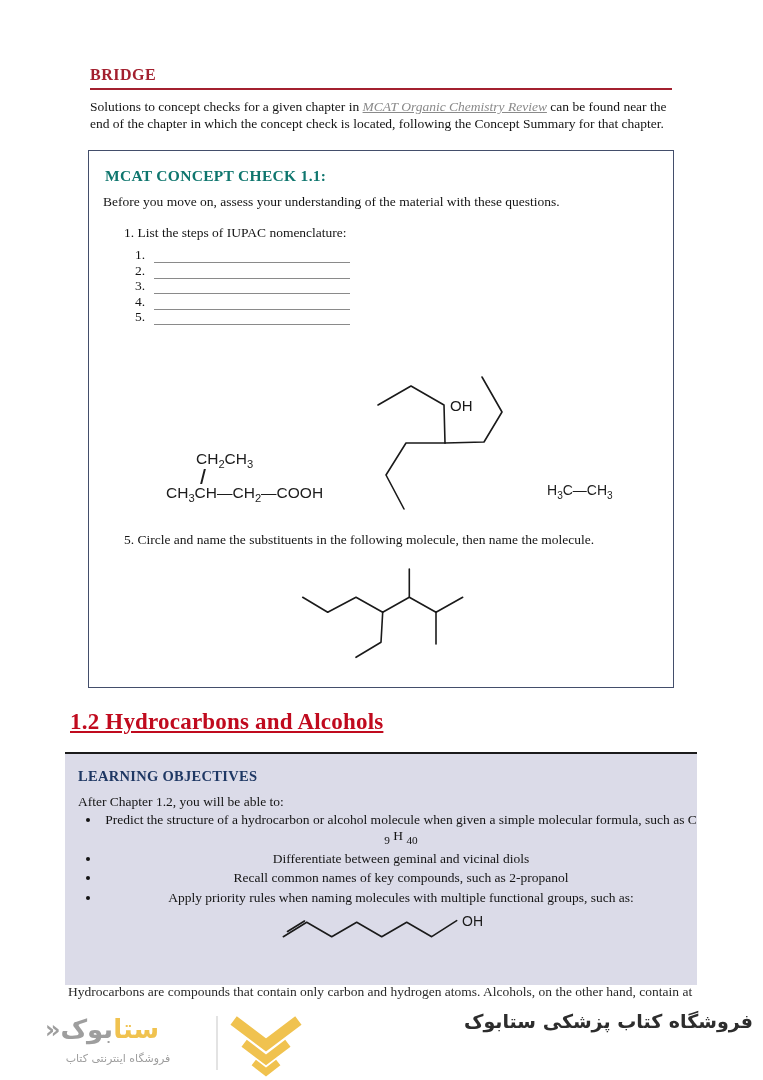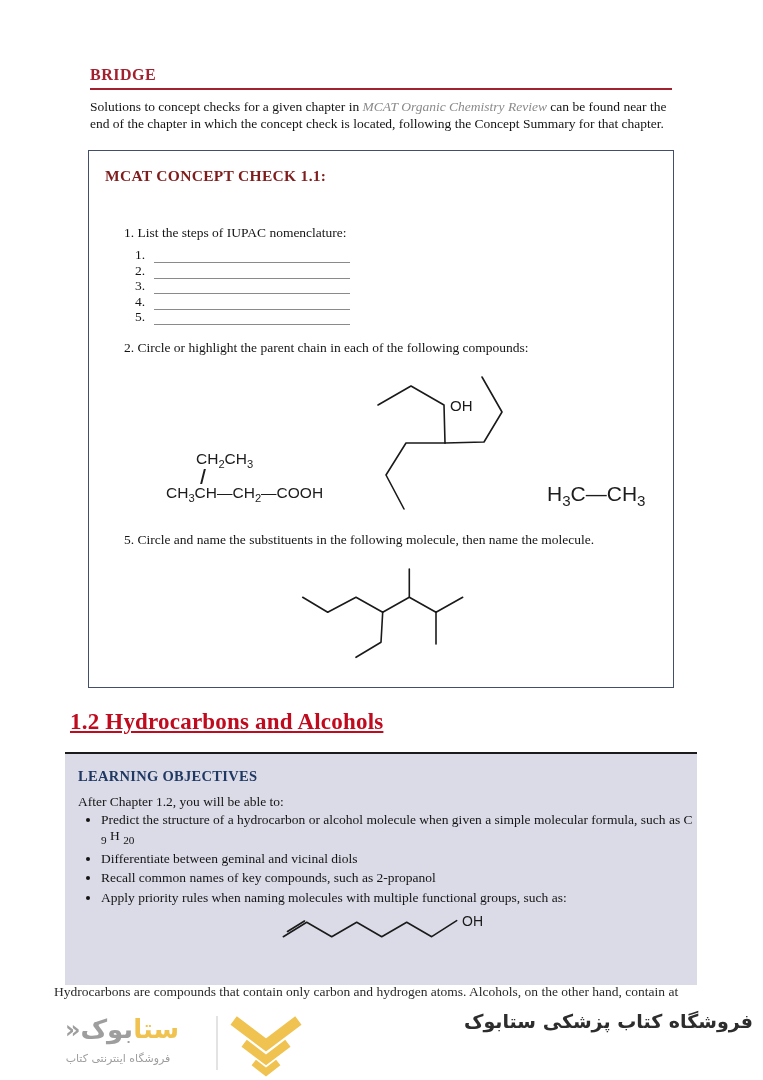--- a/index.html
+++ b/index.html
@@ -4,72 +4,72 @@
 <style>
   html,body{margin:0;padding:0;background:#fff;}
   .page{position:relative;width:763px;height:1080px;background:#ffffff;overflow:hidden;
         font-family:"Liberation Serif",serif;color:#141414;border-radius:26px;}
 
   
   .bridge-title{position:absolute;left:90px;top:66px;font-size:16px;font-weight:bold;
         color:#A3202F;letter-spacing:.5px;}
   .bridge-rule{position:absolute;left:90px;top:88px;width:582px;height:2px;background:#A3202F;}
   .bridge-body{position:absolute;left:90px;top:99px;width:588px;font-size:13.5px;line-height:1.23;}
-  .it-gray{font-style:italic;color:#8a8a8a;}
+  .it-gray{font-style:italic;color:#8a8a8a;text-decoration:underline;}
 
   
   .cc-box{position:absolute;left:88px;top:150px;width:586px;height:538px;box-sizing:border-box;
         border:1.5px solid #434E6B;background:#fff;}
   .cc-title{position:absolute;left:16px;top:16px;font-size:15.5px;font-weight:bold;
-        color:#7f1d1d;letter-spacing:.3px;}
+        color:#0f766e;letter-spacing:.3px;}
   .cc-intro{position:absolute;left:14px;top:43px;font-size:13.5px;}
   .cc-q{position:absolute;font-size:13.5px;}
   .q1{left:35px;top:74px;} .q2{left:35px;top:189px;} .q3{left:35px;top:381px;}
   .blanks{position:absolute;left:46px;top:97px;}
   .blank-row{display:flex;align-items:flex-end;height:15.4px;font-size:13.5px;}
   .blank-num{width:15px;}
   .blank-line{width:196px;height:12px;border-bottom:1px solid #8a8a8a;margin-left:4px;}
 
   
   .chem{font-family:"Liberation Sans",sans-serif;color:#1d1d1d;}
   .formula-a{position:absolute;left:77px;top:299px;font-size:15.5px;}
   .fa-top{position:absolute;left:30px;top:0;white-space:nowrap;}
   .fa-bond{position:absolute;left:36px;top:19px;width:1.5px;height:15px;background:#1d1d1d;
         transform:skewX(-14deg);}
   .fa-main{position:absolute;left:0;top:34px;white-space:nowrap;}
-  .formula-b{position:absolute;left:458px;top:331px;font-size:21px;white-space:nowrap;}
+  .formula-b{position:absolute;left:458px;top:331px;font-size:14px;white-space:nowrap;}
   .chem sub{font-size:.72em;}
 
   .mol{position:absolute;}
   .mol path,.mol polyline,.mol line{fill:none;stroke:#1a1a1a;stroke-width:1.6;
         stroke-linejoin:round;stroke-linecap:round;}
   .mol text{font-family:"Liberation Sans",sans-serif;fill:#1a1a1a;}
 
   
   .section-title{position:absolute;left:70px;top:709px;font-size:23px;font-weight:bold;
         color:#C00A1E;text-decoration:underline;letter-spacing:.2px;}
 
   
   .lo-box{position:absolute;left:65px;top:752px;width:632px;height:233px;box-sizing:border-box;
         background:#DBDBE8;border-top:2.5px solid #1b1b1b;}
   .lo-title{position:absolute;left:13px;top:14px;font-size:14.5px;font-weight:bold;
         color:#1F3864;letter-spacing:.3px;}
   .lo-intro{position:absolute;left:13px;top:40px;font-size:13.5px;}
   .lo-bullets{position:absolute;left:20px;top:58px;width:600px;margin:0;padding:0 0 0 16px;
         font-size:13.5px;line-height:1.22;}
-  .lo-bullets li{margin:0 0 3px 0;}
+  .lo-bullets li{margin:0 0 3px 0;text-align:center;}
 
   
-  .body-par{position:absolute;left:54px;top:984px;width:628px;height:17px;overflow:hidden;
+  .body-par{position:absolute;left:68px;top:984px;width:628px;height:17px;overflow:hidden;
         font-size:13.5px;color:#2a2a2a;}
 
   
   .footer{position:absolute;left:0;top:1008px;width:763px;height:72px;background:#fff;
         font-family:"DejaVu Sans",sans-serif;}
-  .logo-word{position:absolute;left:32px;top:6px;width:180px;direction:rtl;text-align:center;
+  .logo-word{position:absolute;left:12px;top:6px;width:180px;direction:rtl;text-align:center;
         font-size:26px;font-weight:bold;white-space:nowrap;}
   .lw-gold{color:#F0C24F;} .lw-gray{color:#9E9E9E;} .lw-mark{color:#9E9E9E;font-size:24px;}
   .logo-tagline{position:absolute;left:28px;top:44px;width:180px;direction:rtl;text-align:center;
         font-size:11px;color:#9E9E9E;}
   .logo-divider{position:absolute;left:216px;top:8px;width:1.5px;height:54px;background:#e3e3e3;}
   .emblem{position:absolute;left:225px;top:2px;}
   .emblem path{fill:none;stroke:#F0C24F;stroke-linecap:butt;stroke-linejoin:miter;}
   .store-title{position:absolute;right:10px;top:2px;direction:rtl;font-size:19px;
         font-weight:bold;color:#2d2d2d;}
   .url{position:absolute;right:6px;top:31px;font-size:23px;font-weight:bold;
@@ -80,20 +80,21 @@
 <body>
 
 <div class="page">
 
   <div class="bridge-title">BRIDGE</div>
   <div class="bridge-rule"></div>
   <div class="bridge-body"><span>Solutions to concept checks for a given chapter in </span><span class="it-gray">MCAT Organic Chemistry Review</span><span> can be found near the end of the chapter in which the concept check is located, following the Concept Summary for that chapter.</span></div>
 
   <div class="cc-box">
     <div class="cc-title">MCAT CONCEPT CHECK 1.1:</div>
+    <div class="cc-intro">Before you move on, assess your understanding of the material with these questions.</div>
 
     <div class="cc-q q1">1. List the steps of IUPAC nomenclature:</div>
 
     <div class="blanks">
       <div class="blank-row">
         <span class="blank-num">1.</span>
         <span class="blank-line"></span>
       </div>
       <div class="blank-row">
         <span class="blank-num">2.</span>
@@ -106,21 +107,20 @@
       <div class="blank-row">
         <span class="blank-num">4.</span>
         <span class="blank-line"></span>
       </div>
       <div class="blank-row">
         <span class="blank-num">5.</span>
         <span class="blank-line"></span>
       </div>
     </div>
 
-    <div class="cc-q q2">2. Circle or highlight the parent chain in each of the following compounds:</div>
 
     <div class="formula-a chem">
       <div class="fa-top"><span>CH</span><sub>2</sub><span>CH</span><sub>3</sub></div>
       <div class="fa-bond"></div>
       <div class="fa-main"><span>CH</span><sub>3</sub><span>CH</span><span>—</span><span>CH</span><sub>2</sub><span>—</span><span>COOH</span></div>
     </div>
 
     <svg class="mol" style="left:267px;top:212px;" width="160" height="150" viewBox="0 0 160 150">
       <polyline points="22,42 55,23 88,42 89,80"></polyline>
       <polyline points="89,80 128,79 146,49 126,14"></polyline>
@@ -139,21 +139,21 @@
       <polyline points="101.7,53.3 100,83.3 75,98.3"></polyline>
     </svg>
   </div>
 
   <div class="section-title">1.2 Hydrocarbons and Alcohols</div>
 
   <div class="lo-box">
     <div class="lo-title">LEARNING OBJECTIVES</div>
     <div class="lo-intro">After Chapter 1.2, you will be able to:</div>
     <ul class="lo-bullets">
-      <li><span>Predict the structure of a hydrocarbon or alcohol molecule when given a simple molecular formula, such as C</span><br><sub>9</sub><span> H </span><sub>20</sub></li>
+      <li><span>Predict the structure of a hydrocarbon or alcohol molecule when given a simple molecular formula, such as C</span><br><sub>9</sub><span> H </span><sub>40</sub></li>
       <li>Differentiate between geminal and vicinal diols</li>
       <li>Recall common names of key compounds, such as 2-propanol</li>
       <li>Apply priority rules when naming molecules with multiple functional groups, such as:</li>
     </ul>
 
     <svg class="mol" style="left:205px;top:140px;" width="230" height="62" viewBox="0 0 230 62">
       <polyline points="13.3,42.7 36.7,28.3 61.7,42.7 86.7,28.3 111.7,42.7 136.7,28.3 161.7,42.7 186.7,26.7"></polyline>
       <line x1="17.5" y1="37.5" x2="34.5" y2="27"></line>
       <text x="192" y="32" font-size="14">OH</text>
     </svg>

